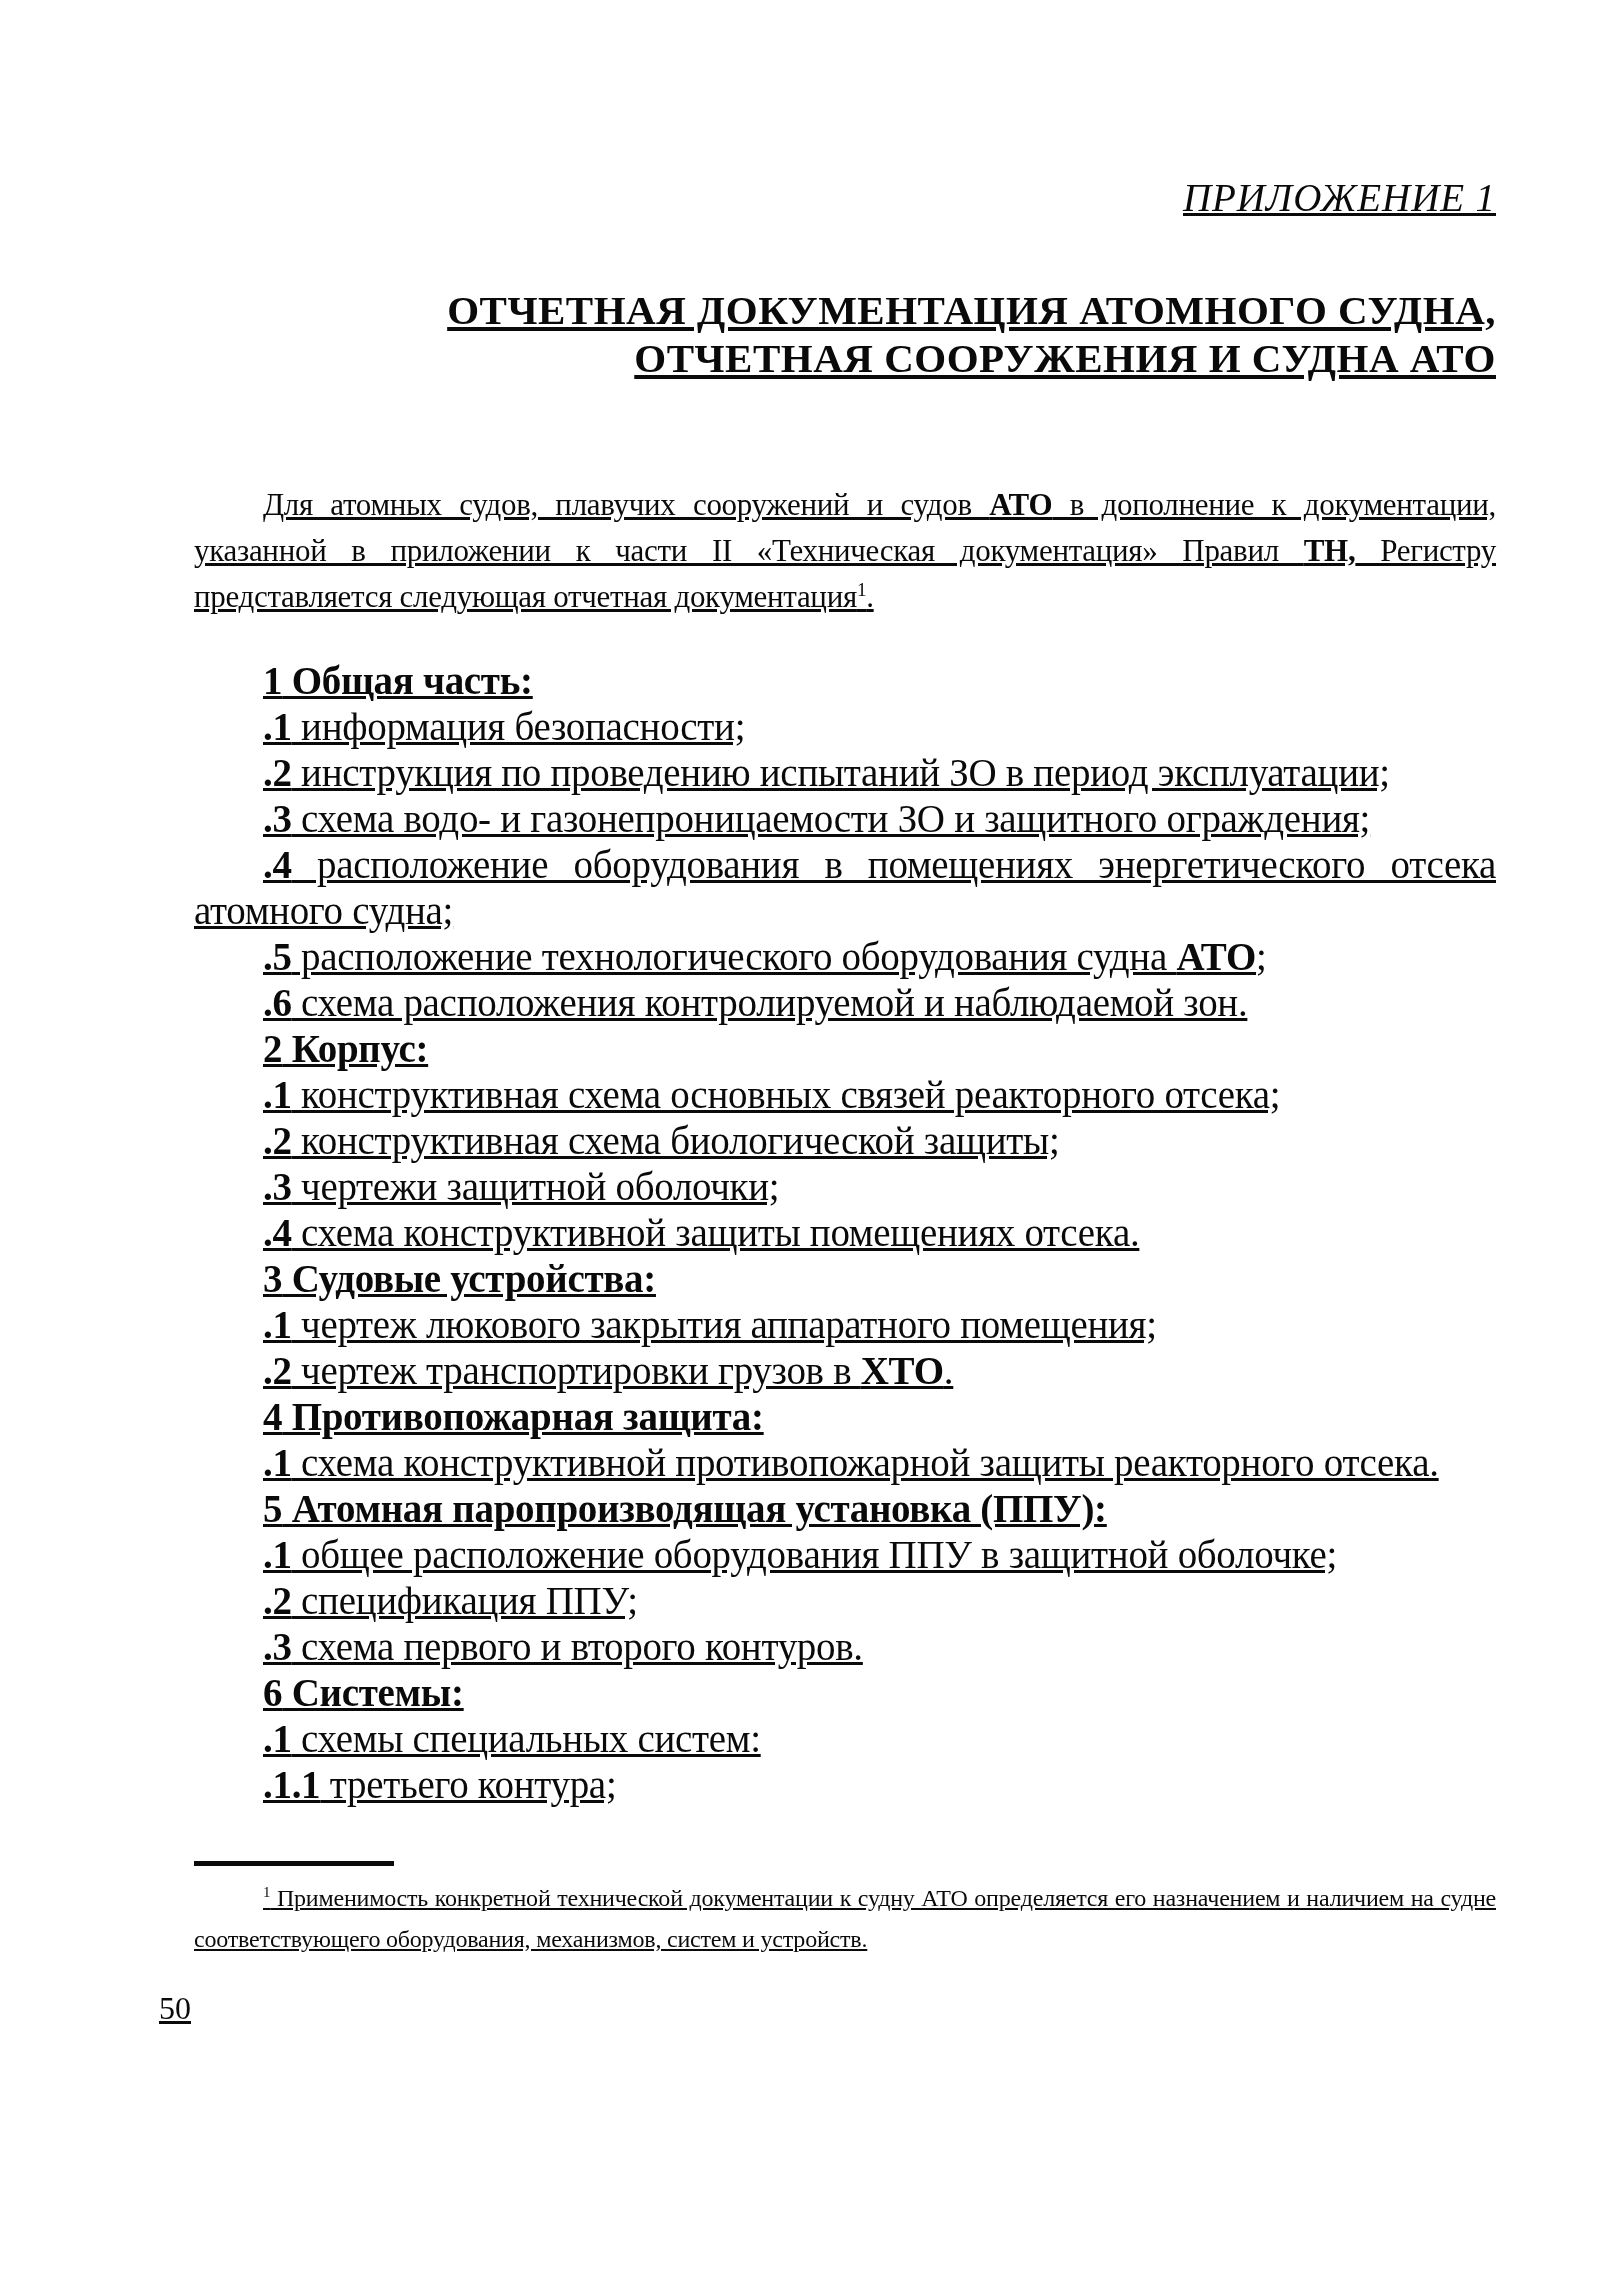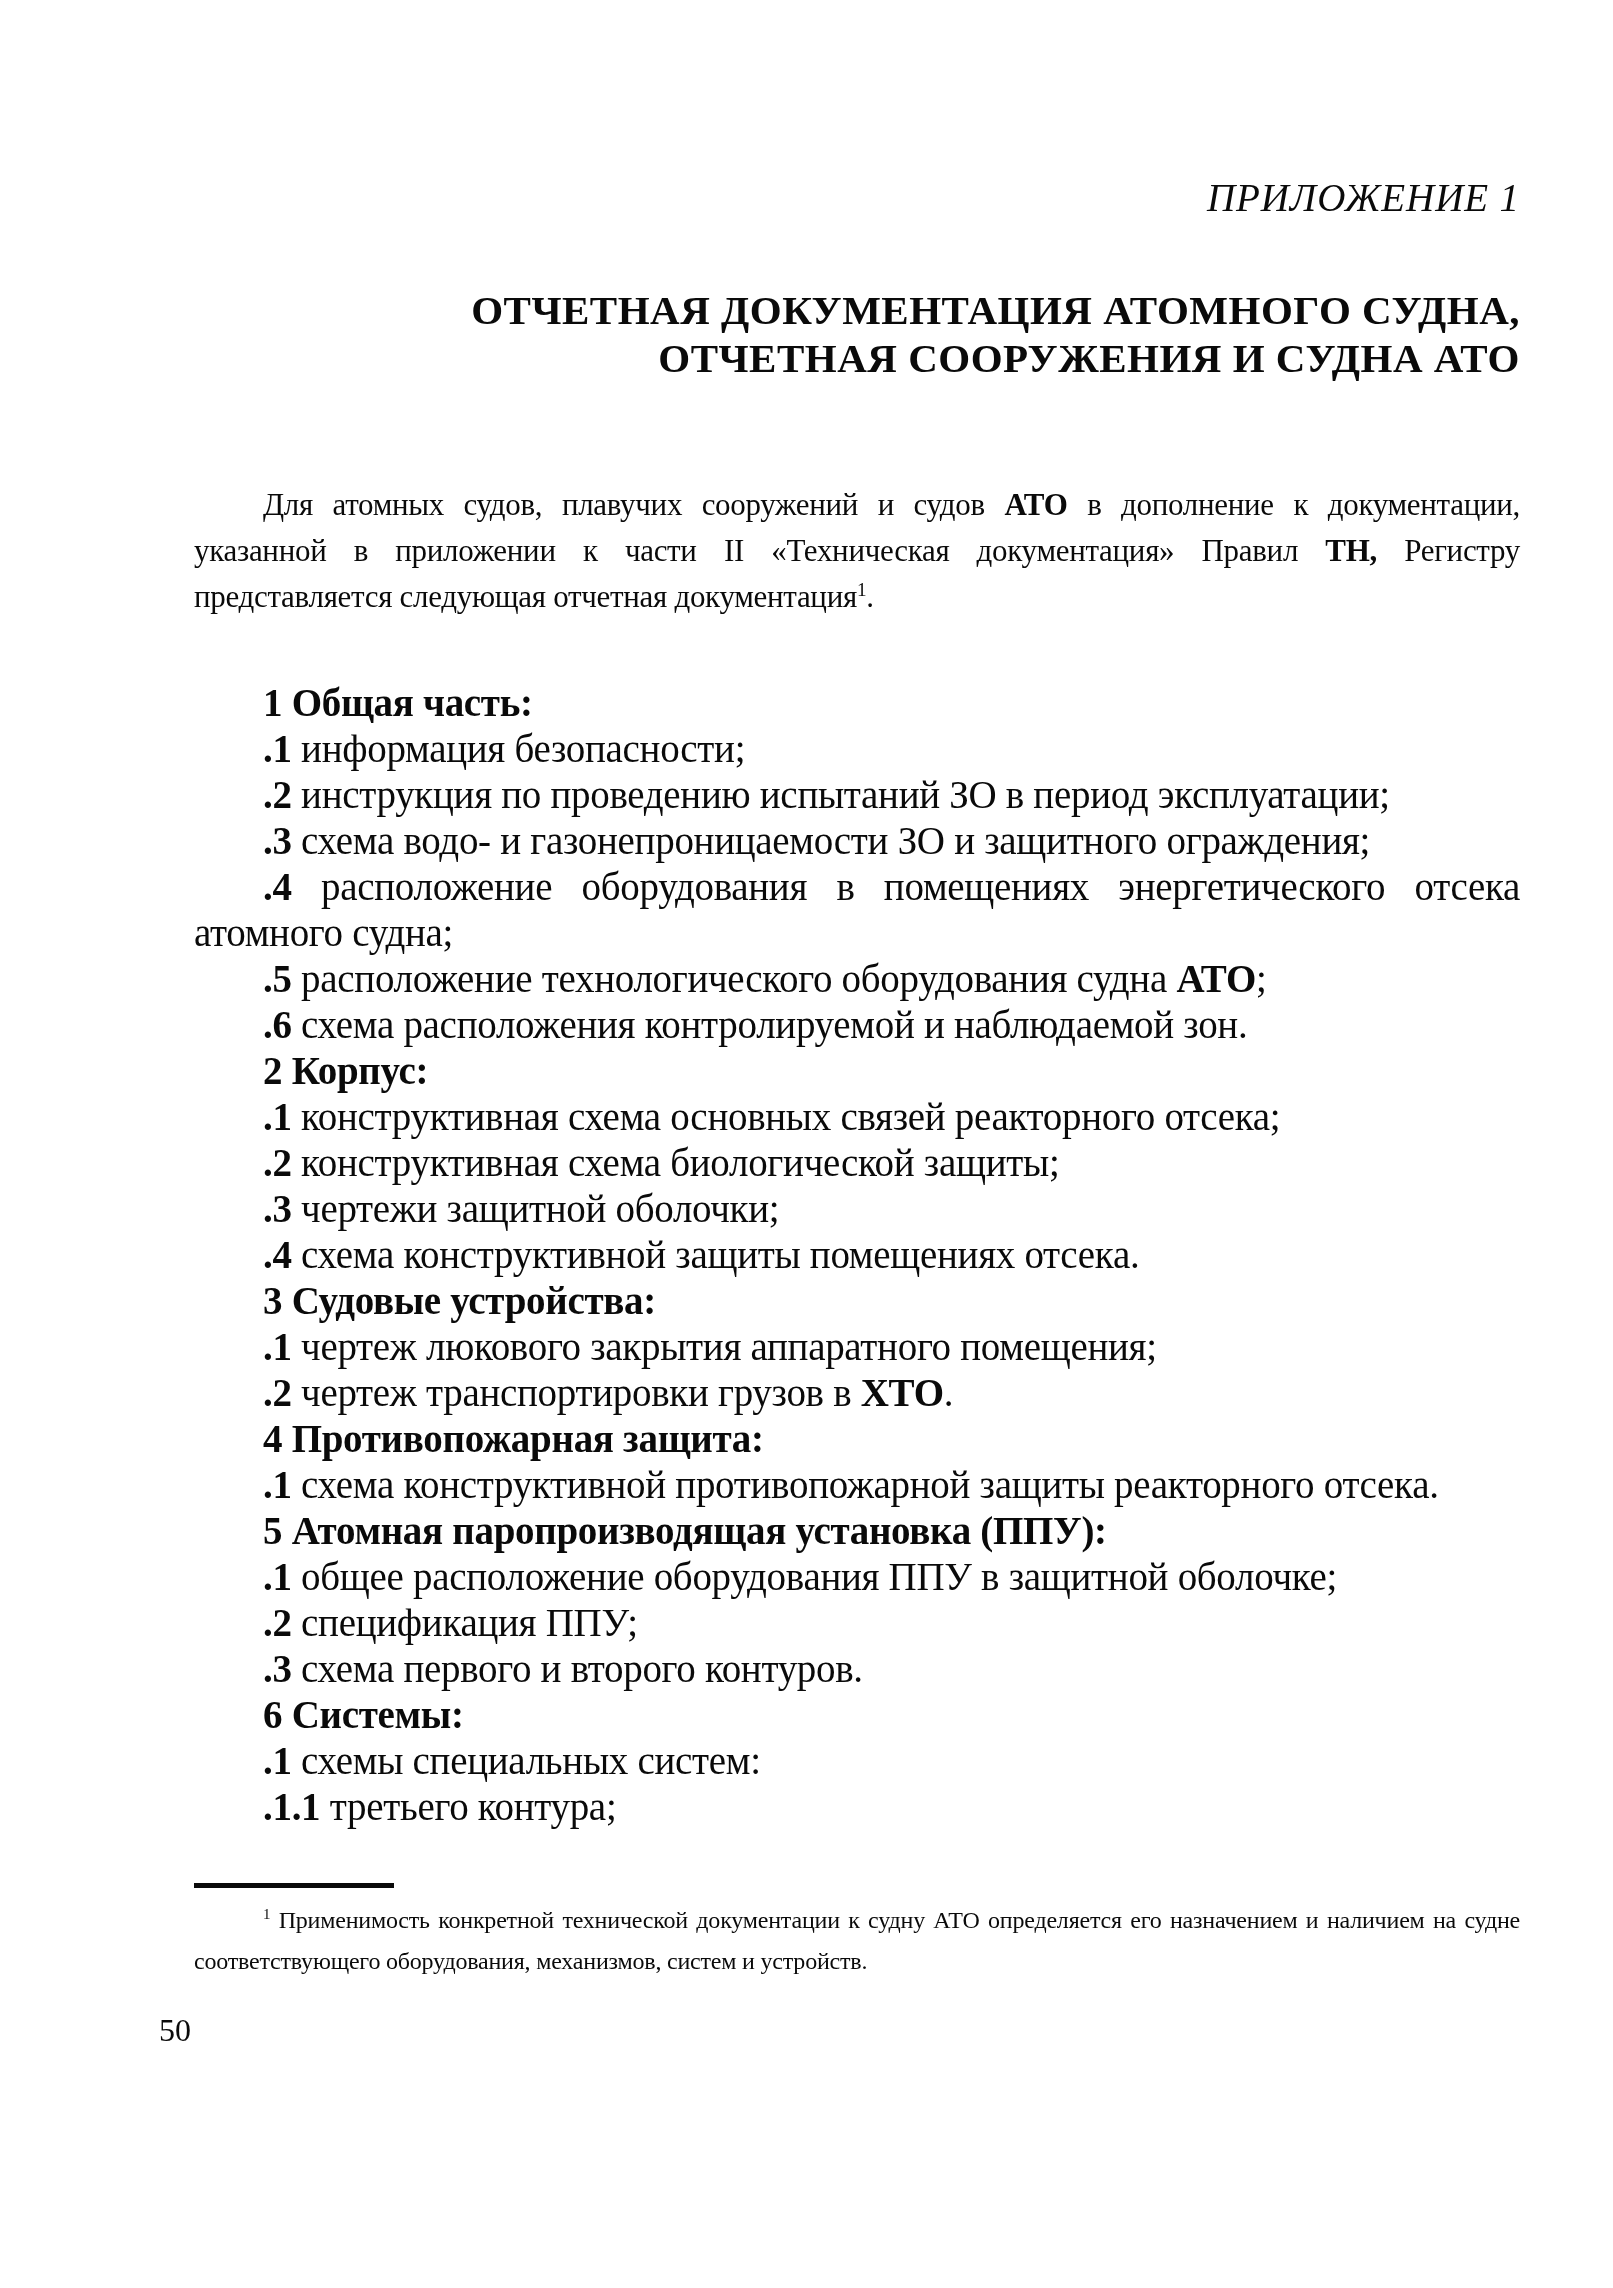--- a/index.html
+++ b/index.html
@@ -12,22 +12,23 @@
     height: 2289px;
     position: relative;
     font-family: "Liberation Serif", "DejaVu Serif", serif;
     color: #0a0a0a;
     -webkit-font-smoothing: antialiased;
   }
   .page {
     box-sizing: border-box;
     width: 1613px;
     height: 2289px;
-    padding: 175px 93px 0 194px;
+    padding: 175px 117px 0 194px;
     overflow: hidden;
+    text-decoration: underline;
   }
   .appendix-label {
     text-align: right;
     font-style: italic;
     font-size: 39px;
     line-height: 46px;
     letter-spacing: 0.9px;
   }
   .doc-title {
     margin: 65px 0 0 0;
@@ -45,21 +46,21 @@
     text-align: justify;
     text-indent: 69px;
     letter-spacing: -0.3px;
   }
   .intro sup, .footnote sup {
     font-size: 0.62em;
     line-height: 0;
     vertical-align: super;
   }
   .doc-list {
-    margin-top: 60px;
+    margin-top: 38px;
     font-size: 39px;
     line-height: 46px;
     letter-spacing: -0.3px;
   }
   .list-item {
     text-align: justify;
     text-indent: 69px;
   }
   .list-item .num { font-weight: bold; }
   .list-item.heading { font-weight: bold; }

